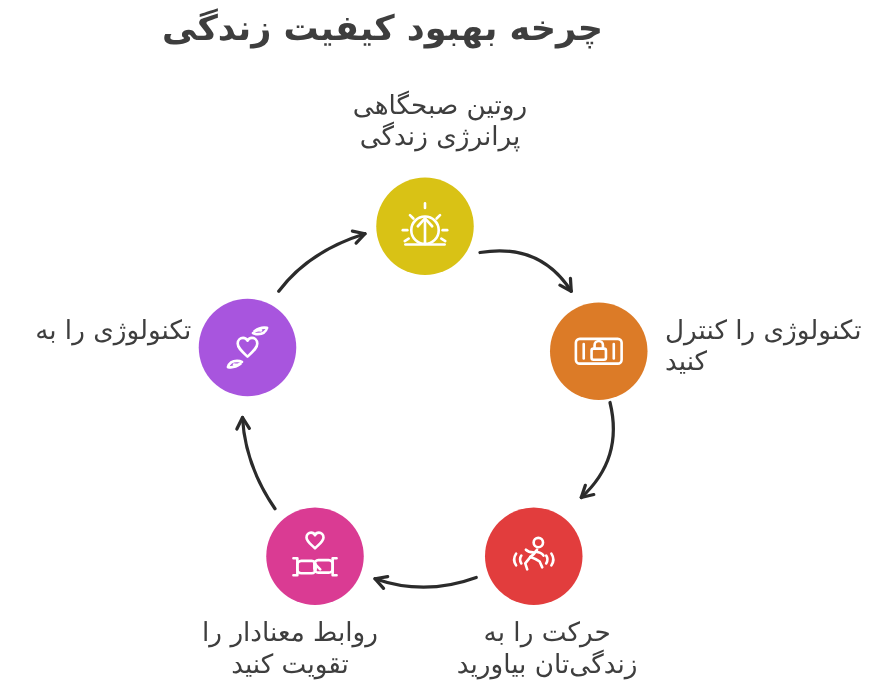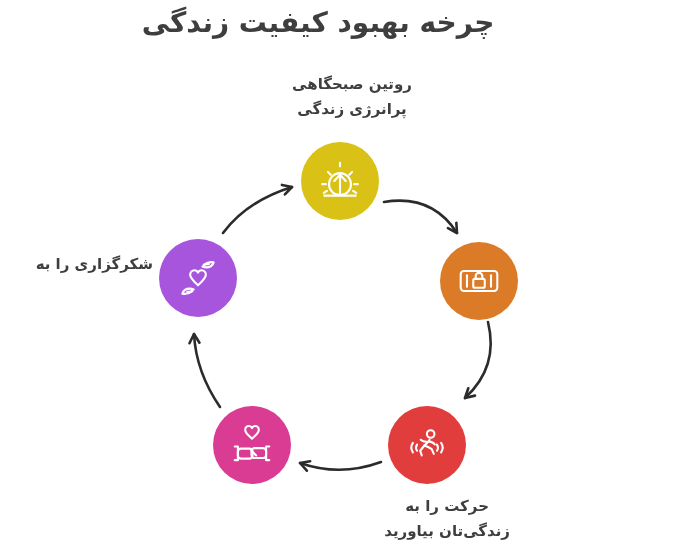--- a/index.html
+++ b/index.html
@@ -2,34 +2,34 @@
 <html lang="fa"><head>
 <meta charset="utf-8">
 <style>
   html,body{margin:0;padding:0;background:#ffffff;}
   .stage{
     position:relative;width:700px;height:548px;background:#ffffff;
     font-family:"DejaVu Sans",sans-serif;overflow:hidden;
   }
   .title{
     position:absolute;top:6px;left:0;width:612px;text-align:center;
-    font-size:28px;font-weight:bold;direction:rtl;padding-left:12px;
+    font-size:28px;font-weight:bold;direction:rtl;
   }
   .node{
     position:absolute;width:78px;height:78px;border-radius:50%;
     display:flex;align-items:center;justify-content:center;
   }
   .node svg{display:block;}
   .node-morning   {left:301px;top:142px;}
   .node-tech      {left:440px;top:242px;}
   .node-move      {left:388px;top:406px;}
   .node-relations {left:213px;top:406px;}
   .node-gratitude {left:159px;top:239px;}
   .label{
-    position:absolute;font-size:15px;font-weight:bold;line-height:25px;
+    position:absolute;font-size:21px;font-weight:normal;line-height:25px;
     direction:rtl;white-space:nowrap;
   }
   .label span{display:block;}
   .label-morning   {left:252px;top:72px;width:200px;text-align:center;}
   .label-tech      {left:532px;top:252px;width:168px;text-align:left;}
   .label-move      {right:190px;top:494px;text-align:center;}
   .label-relations {left:132px;top:494px;width:200px;text-align:center;}
   .label-gratitude {right:547px;top:252px;text-align:right;}
   .arrows{position:absolute;left:0;top:0;}
   .icon{stroke:#ffffff;fill:none;stroke-width:2;stroke-linecap:round;stroke-linejoin:round;}
@@ -38,26 +38,34 @@
 <body>
 
 <div class="stage" style="color: rgb(62, 62, 62);">
 
   <div class="title">چرخه بهبود کیفیت زندگی</div>
 
   <div class="label label-morning">
     <span>روتین صبحگاهی</span>
     <span>پرانرژی زندگی</span>
   </div>
+  <div class="label label-tech">
+    <span>تکنولوژی را کنترل</span>
+    <span>کنید</span>
+  </div>
   <div class="label label-move">
     <span>حرکت را به</span>
     <span>زندگی‌تان بیاورید</span>
   </div>
+  <div class="label label-relations">
+    <span>روابط معنادار را</span>
+    <span>تقویت کنید</span>
+  </div>
   <div class="label label-gratitude">
-    <span>شکرگزاری را به</span>
+    <span>تکنولوژی را به</span>
   </div>
 
   <svg class="arrows" width="700" height="548" viewBox="0 0 700 548">
     <defs>
       <marker id="ah" markerUnits="userSpaceOnUse" markerWidth="16" markerHeight="16" refX="11" refY="7" orient="auto">
         <path d="M2 2 L11 7 L2 12" fill="none" stroke="#2b2b2b" stroke-width="2.6" stroke-linecap="round" stroke-linejoin="round"></path>
       </marker>
     </defs>
     <g fill="none" stroke-width="2.6" stroke-linecap="round" style="stroke: rgb(43, 43, 43);">
       <path d="M 384 202 Q 432 194 457 233" marker-end="url(#ah)"></path>

